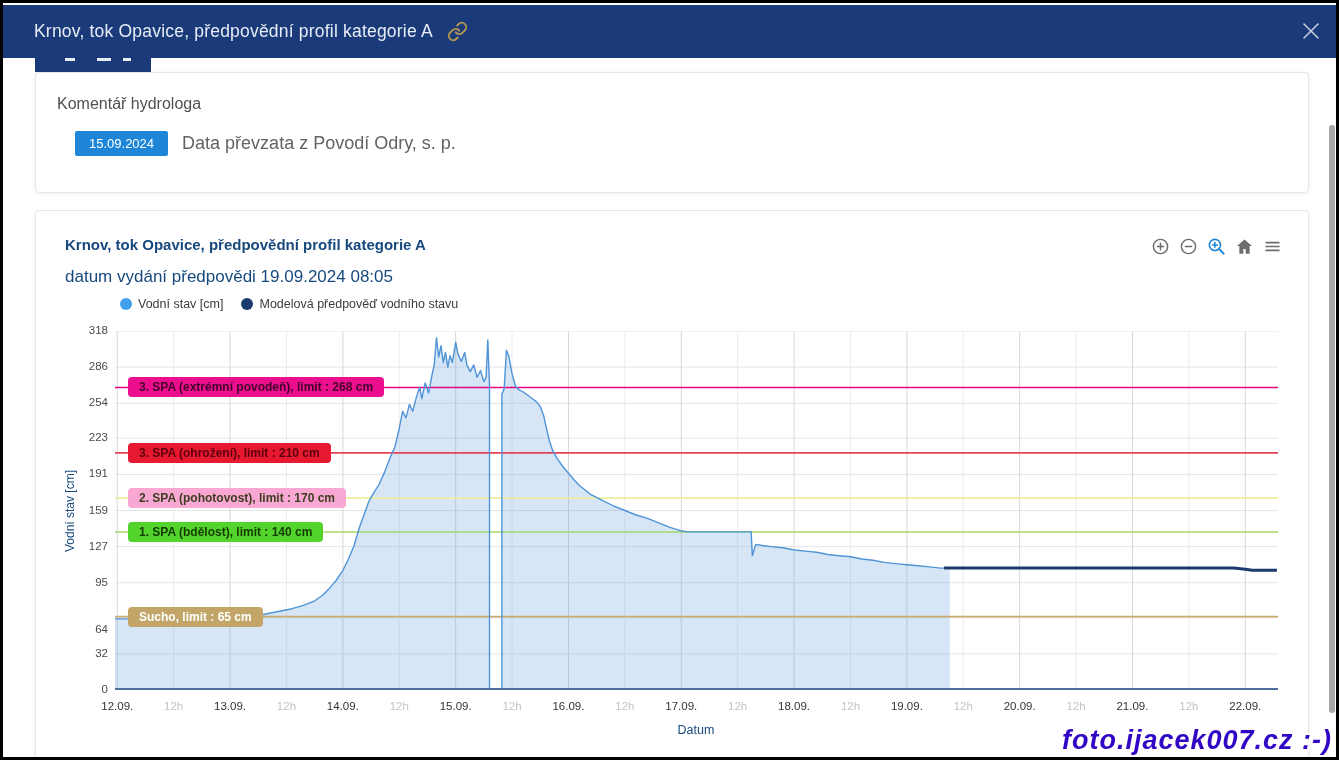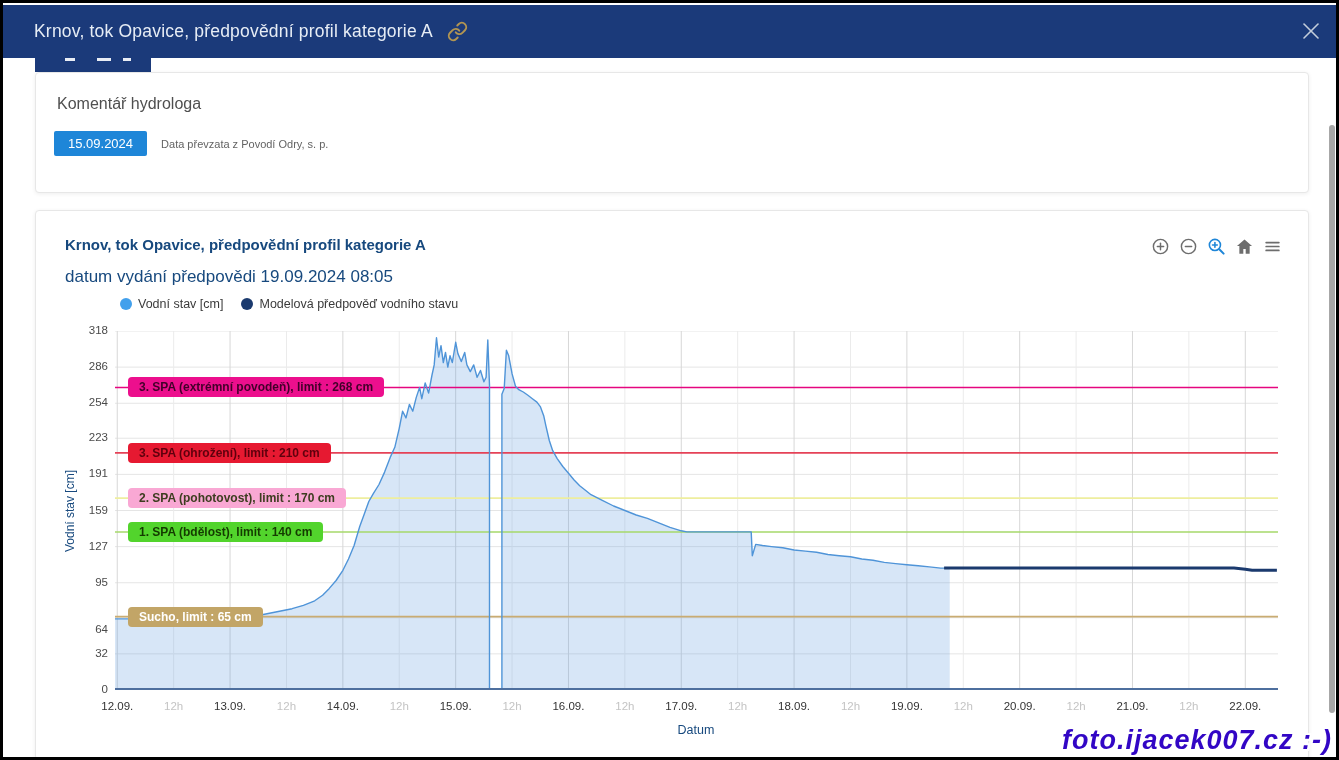--- a/index.html
+++ b/index.html
@@ -15,23 +15,23 @@
   .tab-strip{position:absolute;left:0;top:55px;width:100%;height:14px;background:#fff;}
   .tab-remnant{position:absolute;left:32px;top:0;width:116px;height:14px;background:#1b3a7a;}
   .tab-remnant span{position:absolute;top:0;height:3px;background:#e9edf5;}
 
   
   .card{position:absolute;left:32px;width:1272px;background:#fff;border:1px solid #e7e7e7;border-radius:4px;box-shadow:0 1px 4px rgba(0,0,0,.07);}
   #comment-card{top:69px;height:119px;}
   #chart-card{top:207px;height:548px;}
 
   .comment-heading{position:absolute;left:21px;top:22px;font-size:16px;color:#4f4f4f;}
-  .comment-row{position:absolute;left:18px;top:58px;display:flex;align-items:center;}
+  .comment-row{position:absolute;left:39px;top:58px;display:flex;align-items:center;}
   .date-badge{background:#1e86d8;color:#fff;font-size:13px;padding:5px 14px;border-radius:2px;}
-  .comment-text{margin-left:14px;font-size:11px;color:#636363;}
+  .comment-text{margin-left:14px;font-size:18px;color:#636363;}
 
   .chart-title{position:absolute;left:29px;top:25px;font-size:15px;font-weight:bold;color:#17497e;}
   .chart-subtitle{position:absolute;left:29px;top:56px;font-size:17px;color:#17497e;}
   .chart-toolbar{position:absolute;right:26px;top:26px;display:flex;gap:9px;align-items:center;}
   .chart-toolbar svg{cursor:pointer;display:block;}
 
   .legend{position:absolute;left:84px;top:86px;display:flex;gap:18px;align-items:center;}
   .legend-item{display:flex;align-items:center;gap:6px;font-size:12.5px;color:#3b3b3b;}
   .legend-dot{width:12px;height:12px;border-radius:50%;}
 

